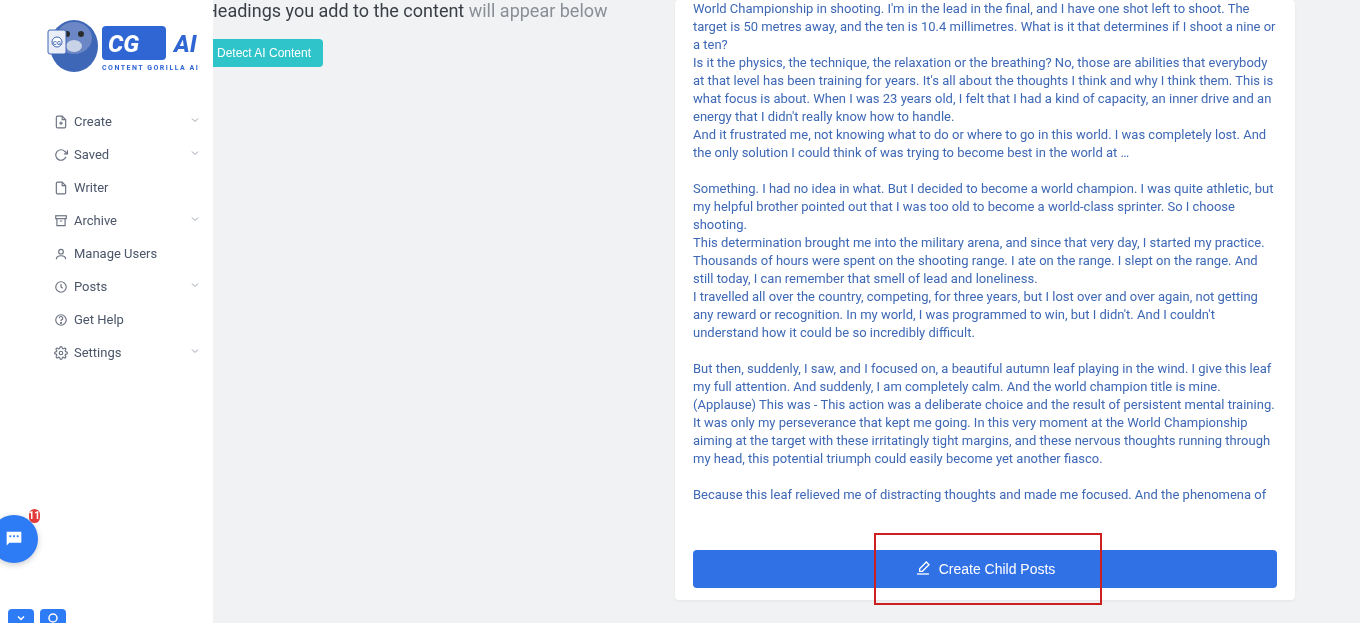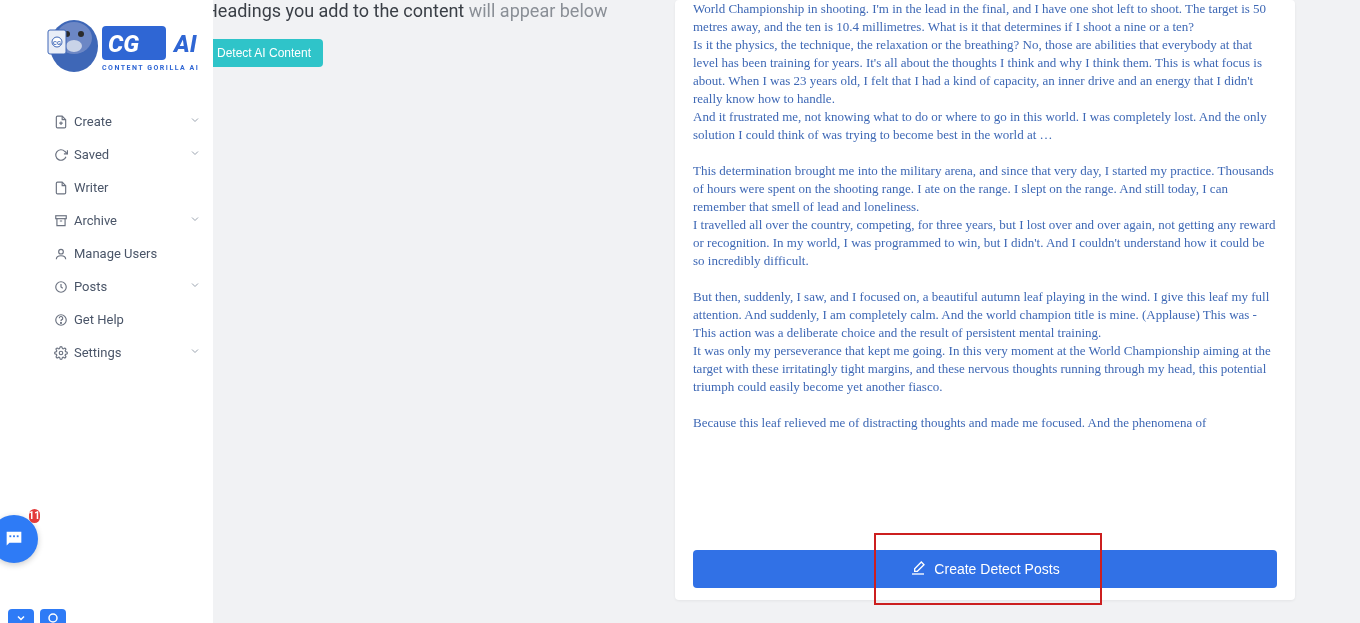--- a/index.html
+++ b/index.html
@@ -112,21 +112,20 @@
     height: 530px;
     overflow-y: scroll;
     padding: 0 18px 0 18px;
   }
   .editor-scroll::-webkit-scrollbar { width: 14px; background:#f4f4f4;}
   .editor-scroll::-webkit-scrollbar-thumb { background:#c8c8c8; border-radius:2px;}
   .editor-text {
     font-size: 13px;
     line-height: 18px;
     color: #3e68b5;
-    font-family: Liberation Serif, serif;
   }
   .editor-text p { margin: 0 0 0 0; }
   .editor-text .blk { margin-top: 18px; display:block;} 
   .create-btn-row {
     position: absolute;
     left: 18px; right: 18px;
     bottom: 12px;
   }
   .create-btn {
     width: 100%;
@@ -330,39 +329,40 @@
   </div>
 
   <div class="editor-card">
     <div class="editor-scroll" id="scroller">
 
       <div class="editor-text">
         <p>World Championship in shooting. I'm in the lead in the final, and I have one shot left to shoot. The target is 50 metres away, and the ten is 10.4 millimetres. What is it that determines if I shoot a nine or a ten?</p>
         <p> Is it the physics, the technique, the relaxation or the breathing? No, those are abilities that everybody at that level has been training for years. It's all about the thoughts I think and why I think them. This is what focus is about. When I was 23 years old, I felt that I had a kind of capacity, an inner drive and an energy that I didn't really know how to handle.</p>
         <p> And it frustrated me, not knowing what to do or where to go in this world. I was completely lost. And the only solution I could think of was trying to become best in the world at …</p>
         <span class="blk"></span>
+        <p>Something. I had no idea in what. But I decided to become a world champion. I was quite athletic, but my helpful brother pointed out that I was too old to become a world-class sprinter. So I choose shooting.</p>
         <p> This determination brought me into the military arena, and since that very day, I started my practice. Thousands of hours were spent on the shooting range. I ate on the range. I slept on the range. And still today, I can remember that smell of lead and loneliness.</p>
         <p> I travelled all over the country, competing, for three years, but I lost over and over again, not getting any reward or recognition. In my world, I was programmed to win, but I didn't. And I couldn't understand how it could be so incredibly difficult.</p>
         <span class="blk"></span>
         <p> But then, suddenly, I saw, and I focused on, a beautiful autumn leaf playing in the wind. I give this leaf my full attention. And suddenly, I am completely calm. And the world champion title is mine. (Applause) This was - This action was a deliberate choice and the result of persistent mental training.</p>
         <p>It was only my perseverance that kept me going. In this very moment at the World Championship aiming at the target with these irritatingly tight margins, and these nervous thoughts running through my head, this potential triumph could easily become yet another fiasco.</p>
         <span class="blk"></span>
         <p>Because this leaf relieved me of distracting thoughts and made me focused. And the phenomena of</p>
         <div style="height:40px"></div>
       </div>
     </div>
     <div class="create-btn-row">
       <button class="create-btn">
         <span>
           <svg width="16" height="16" viewBox="0 0 24 24" fill="none" stroke="currentColor" stroke-width="2">
               <path d="M17 3l4 4-10 10H7v-4z"></path>
               <path d="M3 21h18"></path>
             </svg>
         </span>
-        <span>Create Detect Posts</span>
+        <span>Create Child Posts</span>
       </button>
     </div>
   </div>
 </div>
 
 <div class="highlight-box" style="left:874px; top:533px; width:228px; height:72px;"></div>
 
 <div class="chat-bubble">
   <svg width="22" height="22" viewBox="0 0 24 24" fill="currentColor">
       <path d="M4 4h16v12H7l-3 3z"></path>

